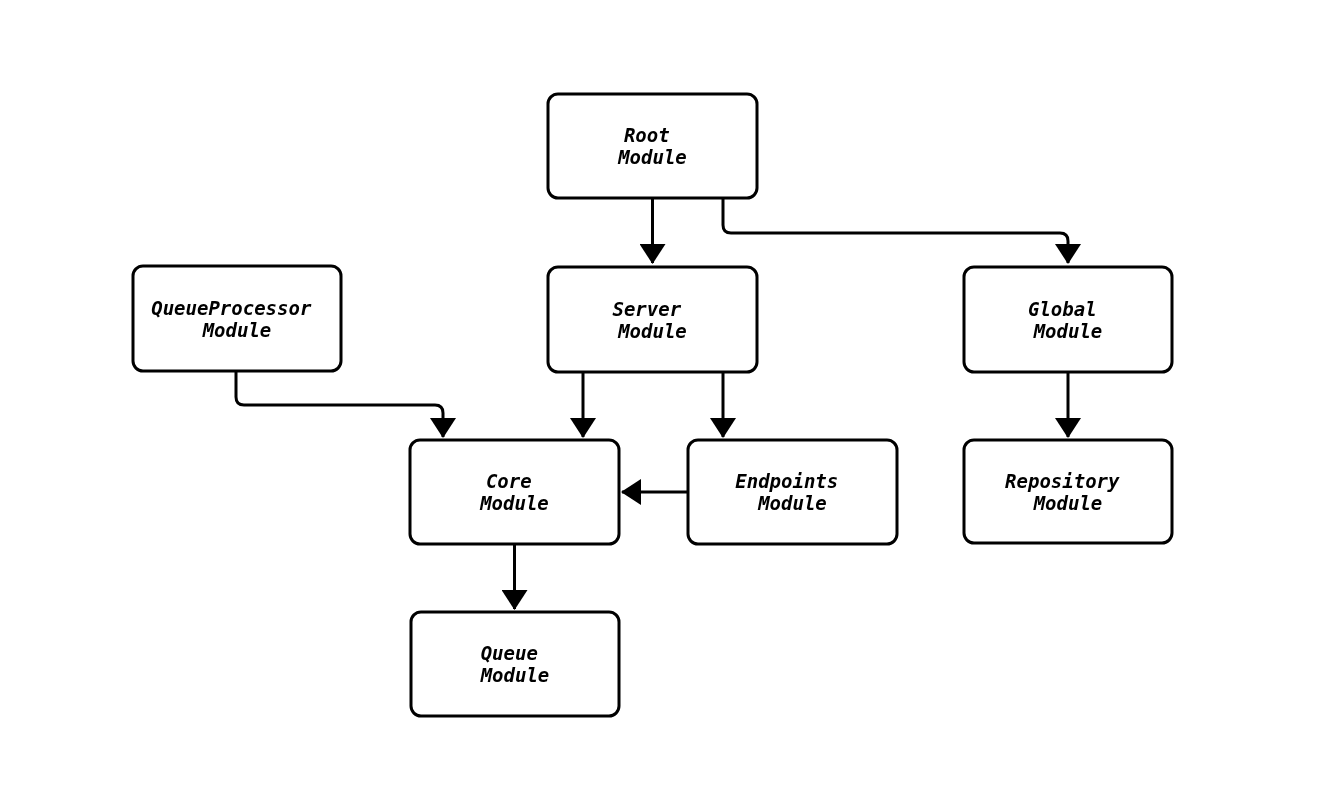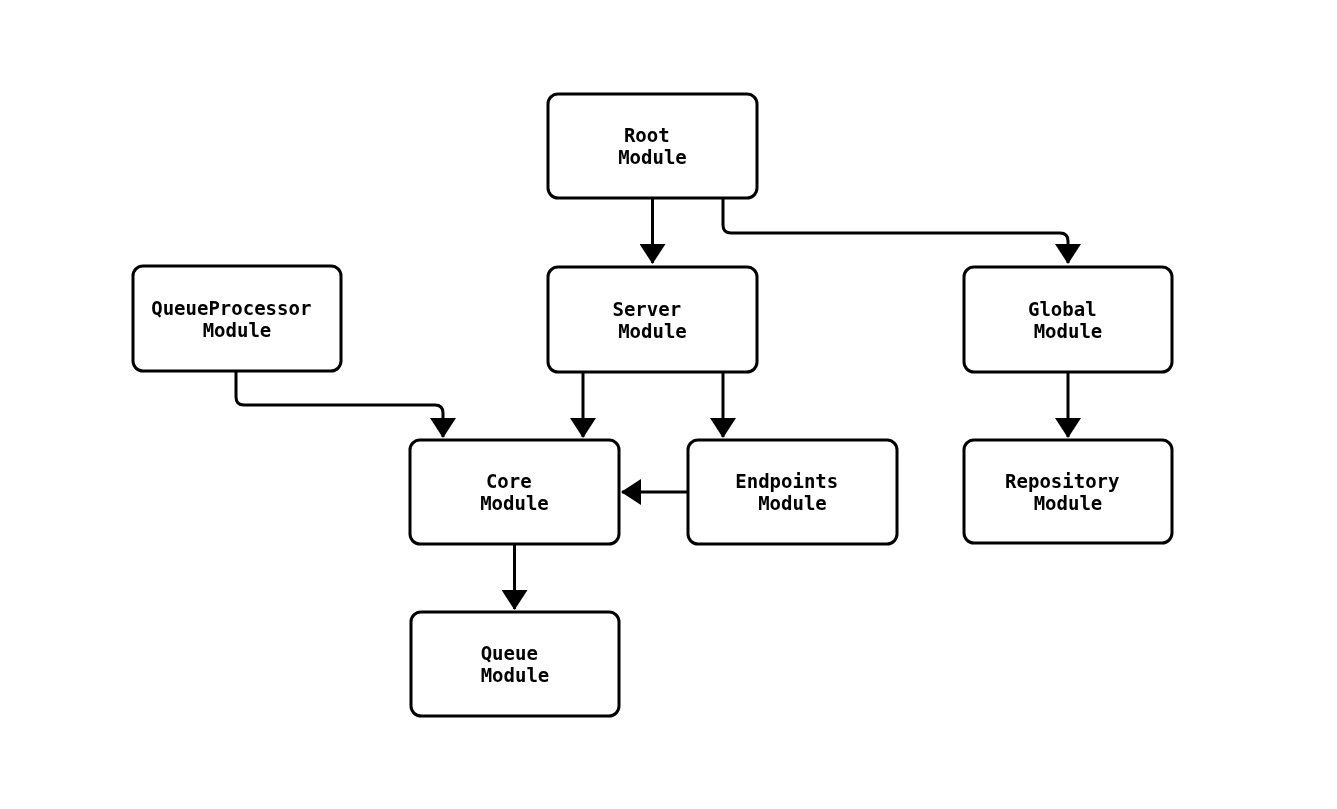--- a/index.html
+++ b/index.html
@@ -6,20 +6,21 @@
     margin: 0;
     padding: 0;
     background: #ffffff;
   }
   .stage {
     position: relative;
     width: 1337px;
     height: 809px;
     background: #ffffff;
     overflow: hidden;
+    font-style: italic;
   }
   svg text {
     font-family: "DejaVu Sans Mono", "Liberation Mono", monospace;
     font-weight: bold;
     font-size: 19px;
     fill: #000000;
   }
   .node-rect {
     fill: #ffffff;
     stroke: #000000;

